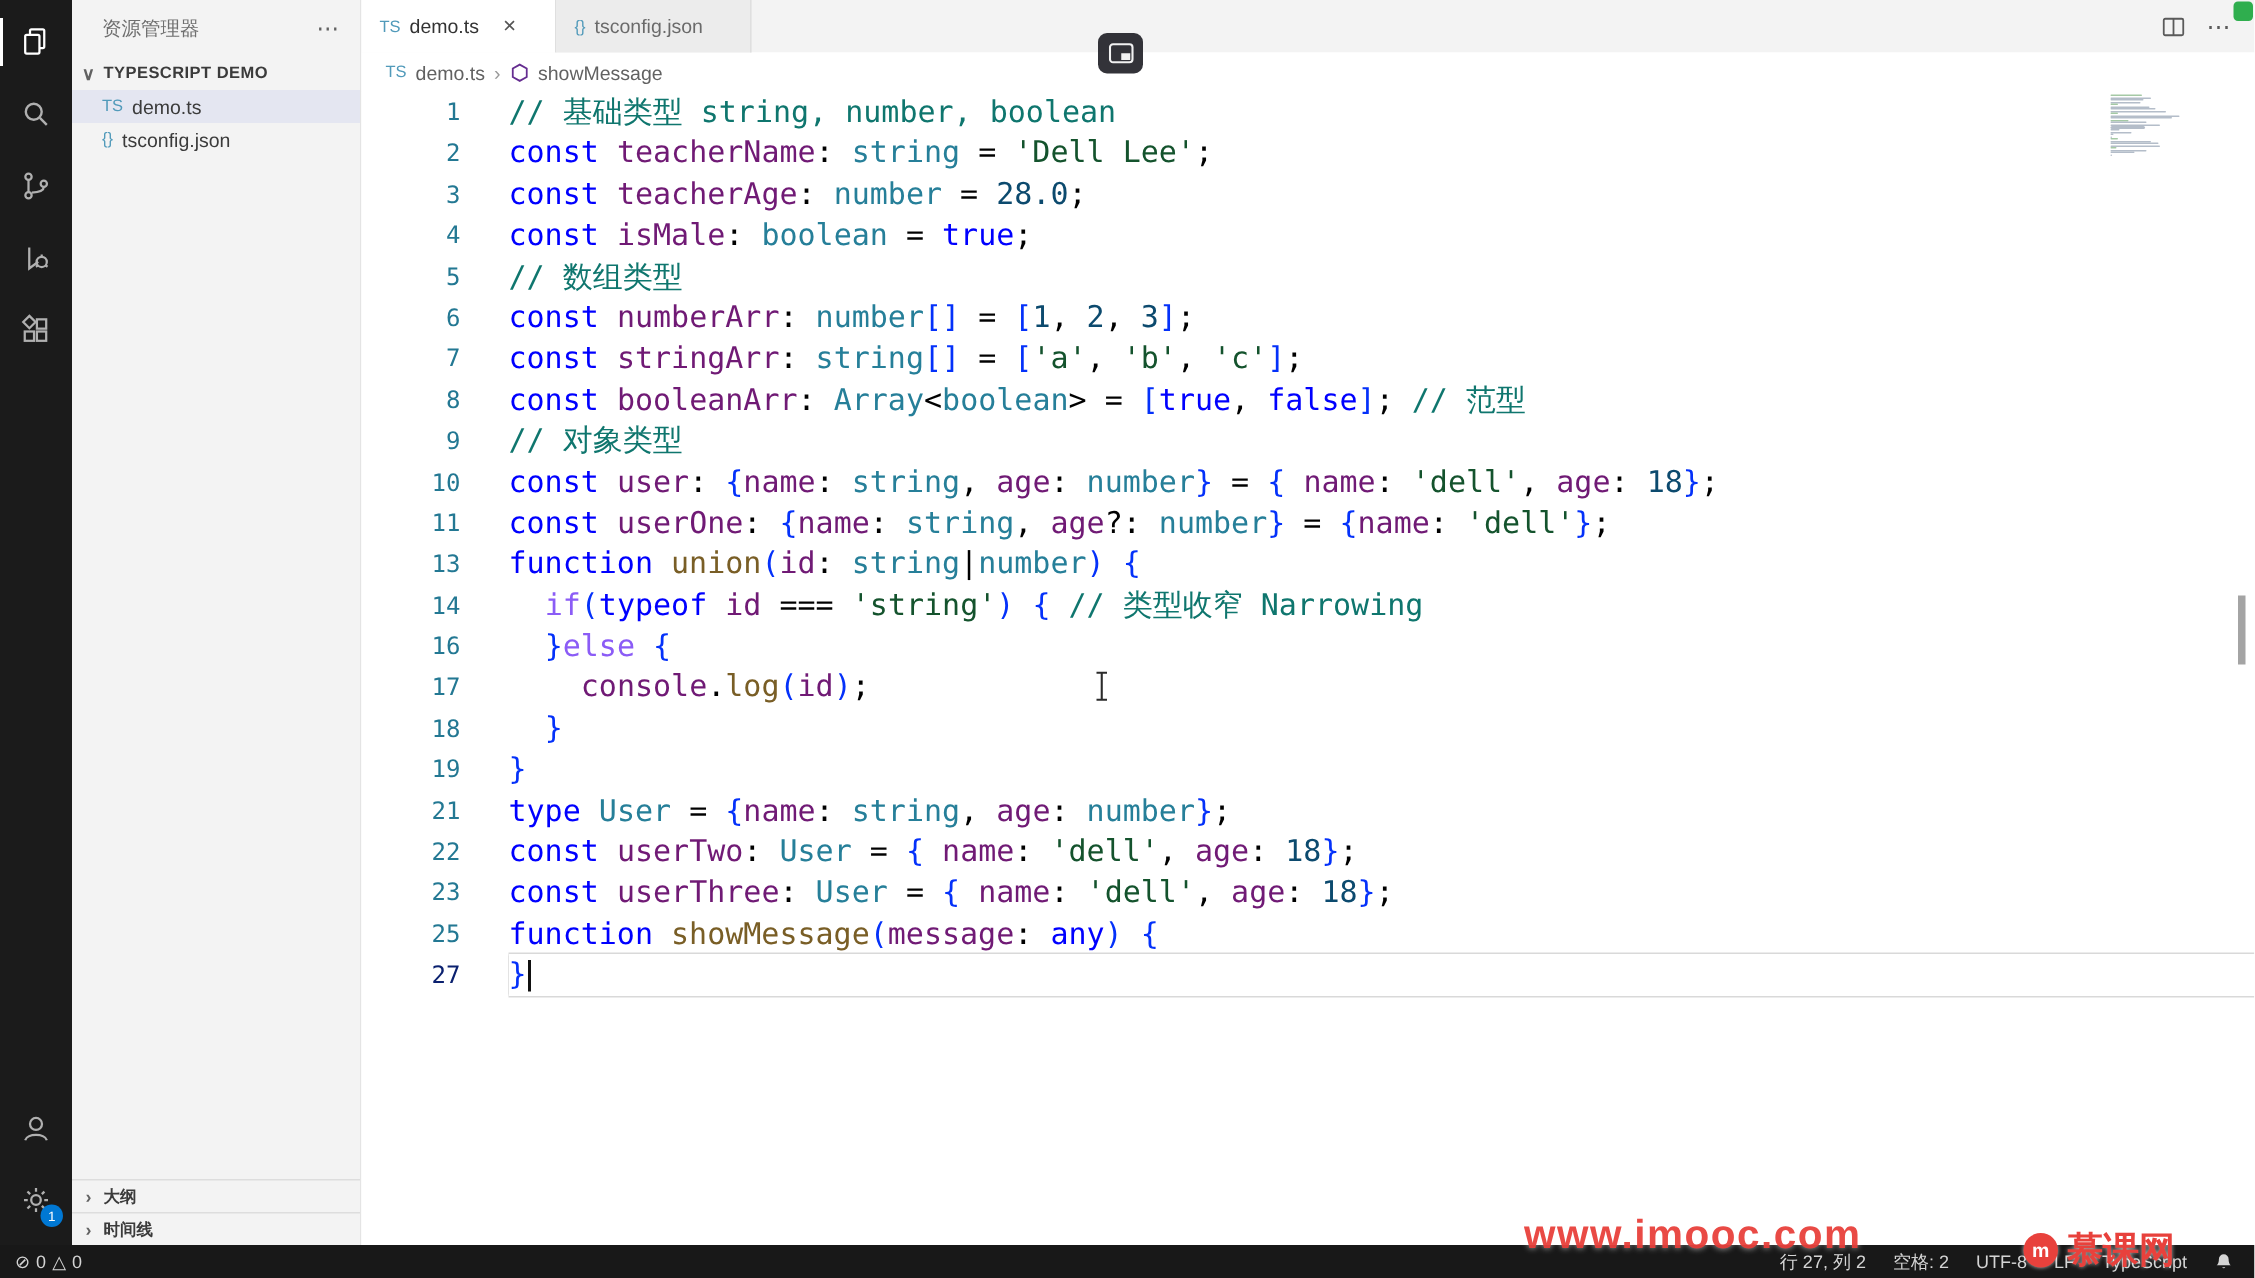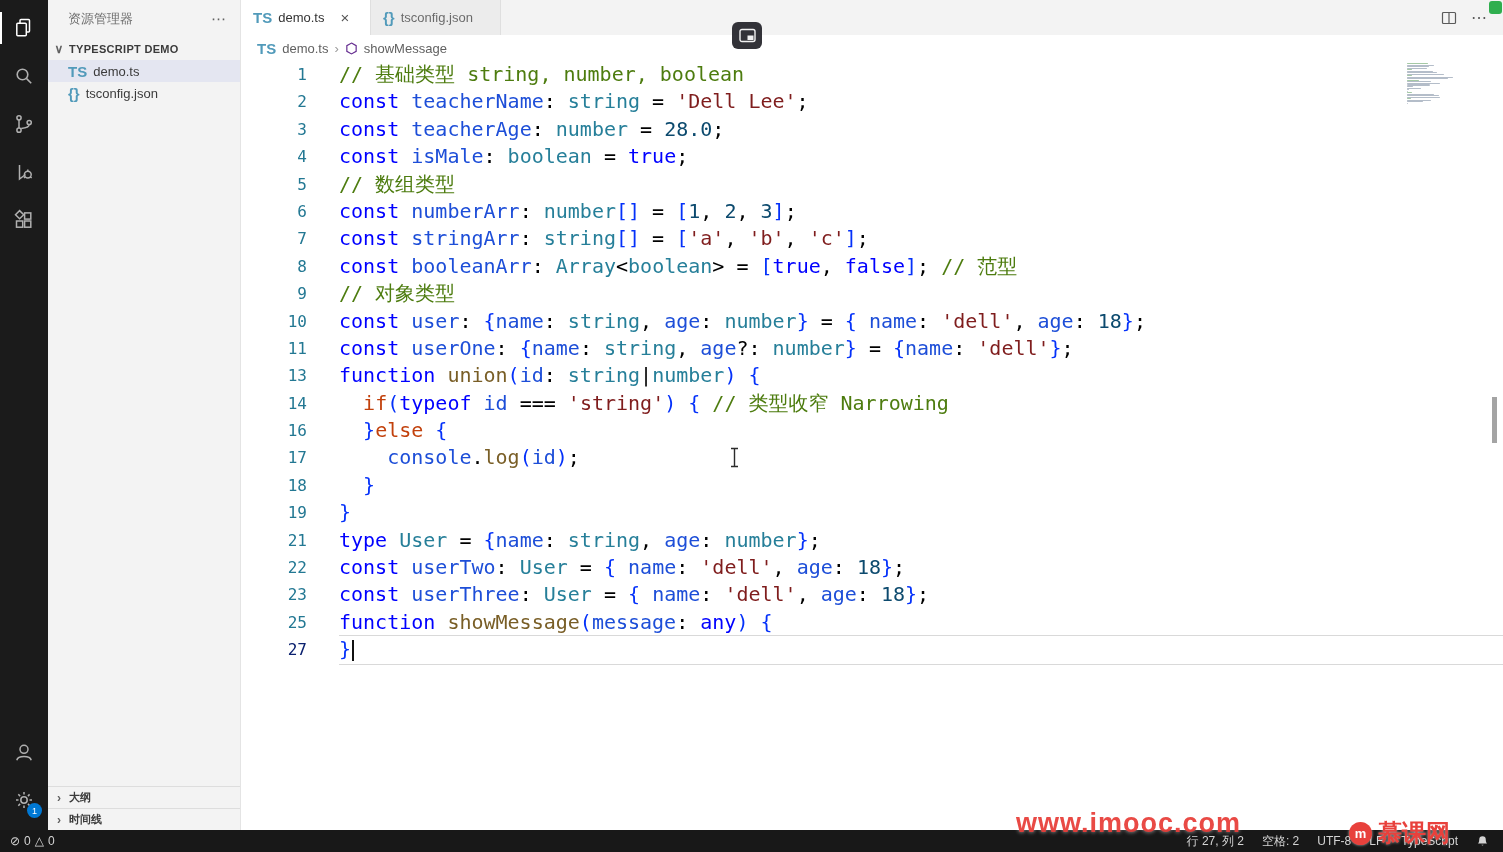--- a/index.html
+++ b/index.html
@@ -15,21 +15,21 @@
   .badge{position:absolute;right:6px;bottom:6px;min-width:15px;height:15px;padding:0 3px;border-radius:8px;background:#0078d4;color:#fff;font-size:9px;display:flex;align-items:center;justify-content:center}
 
   
   .sidebar{position:absolute;left:48px;top:0;width:193px;height:830px;background:#f3f3f3;border-right:1px solid #e4e4e4}
   .sb-title{height:38px;display:flex;align-items:center;padding:0 14px 0 20px;color:#6f6f6f;font-size:13px}
   .sb-title .more{margin-left:auto;color:#616161;font-size:15px;cursor:pointer}
   .sb-section{height:22px;display:flex;align-items:center;gap:3px;font-size:11px;font-weight:700;color:#3b3b3b;padding-left:4px;letter-spacing:.3px;cursor:pointer}
   .chev{font-size:12px;color:#616161;width:14px;text-align:center}
   .sb-file{height:22px;display:flex;align-items:center;gap:6px;padding-left:20px;font-size:13px;color:#3b3b3b;cursor:pointer}
   .sb-file.selected{background:#e4e6f1}
-  .fi{color:#519aba;font-weight:700;font-size:15px;letter-spacing:0}
+  .fi{color:#519aba;font-weight:400;font-size:11px;letter-spacing:0}
   .sb-bottom{position:absolute;bottom:0;left:0;right:0}
   .sb-panel{height:22px;display:flex;align-items:center;gap:3px;font-size:11px;font-weight:700;color:#3b3b3b;padding-left:4px;border-top:1px solid #ddd;cursor:pointer}
 
   
   .main{position:absolute;left:241px;top:0;right:0;height:830px;background:#fff}
   .tabbar{height:35px;background:#f3f3f3;display:flex;align-items:stretch}
   .tab{display:flex;align-items:center;gap:6px;padding:0 12px;font-size:13px;background:#ececec;color:rgba(51,51,51,.7);border-right:1px solid #dfdfdf;cursor:pointer;min-width:130px}
   .tab.active{background:#fff;color:#333}
   .tab .close{margin-left:10px;font-size:15px;color:#555;cursor:pointer}
   .tab-actions{margin-left:auto;display:flex;align-items:center;gap:14px;padding-right:16px;color:#5a5a5a}
@@ -37,22 +37,22 @@
   .breadcrumbs{height:26px;display:flex;align-items:center;gap:6px;padding-left:16px;font-size:13px;color:#616161;background:#fff}
   .bc-item{cursor:pointer}
   .bc-sep{color:#9a9a9a}
 
   .editor{position:absolute;top:61px;left:0;right:0;bottom:0;background:#fff;overflow:hidden}
   .line{display:flex;height:27.4px;align-items:center}
   .ln{flex:0 0 66px;text-align:right;color:#237893;font-family:"DejaVu Sans Mono",monospace;font-size:16px;line-height:27.4px}
   .line.current .ln{color:#0b216f}
   .lt{flex:1;margin-left:32px;font-family:"DejaVu Sans Mono",monospace;font-size:20px;line-height:27.4px;white-space:pre;color:#000}
   .line.current .lt{box-shadow:0 1px 0 #d9d9d9, 0 -1px 0 #d9d9d9}
-  .tk-k{color:#0000ff}.tk-c{color:#4d7c0f}.tk-t{color:#267f99}.tk-s{color:#7f1d1d}
-  .tk-n{color:#0c4a6e}.tk-v{color:#1d4ed8}.tk-f{color:#795e26}.tk-b{color:#0431fa}.tk-o{color:#c2410c}
+  .tk-k{color:#0000ff}.tk-c{color:#0f766e}.tk-t{color:#267f99}.tk-s{color:#14532d}
+  .tk-n{color:#0c4a6e}.tk-v{color:#701a75}.tk-f{color:#795e26}.tk-b{color:#0431fa}.tk-o{color:#8b5cf6}
   .caret{display:inline-block;width:2px;height:21px;background:#111;vertical-align:middle;margin-left:1px}
 
   .minimap{position:absolute;top:2px;right:20px;width:76px}
   .mm-bar{height:1.1px;margin-bottom:.45px;border-radius:1px}
   .overview-marker{position:absolute;right:6px;top:336px;width:5px;height:46px;background:rgba(90,90,90,.55)}
 
   
   .statusbar{position:absolute;left:0;bottom:0;width:1503px;height:22px;background:#181818;color:#d4d4d4;display:flex;align-items:center;font-size:12px;padding:0 10px;z-index:10}
   .st-item{display:flex;align-items:center;gap:4px;cursor:pointer;white-space:nowrap}
   .st-ico{font-size:12px}

